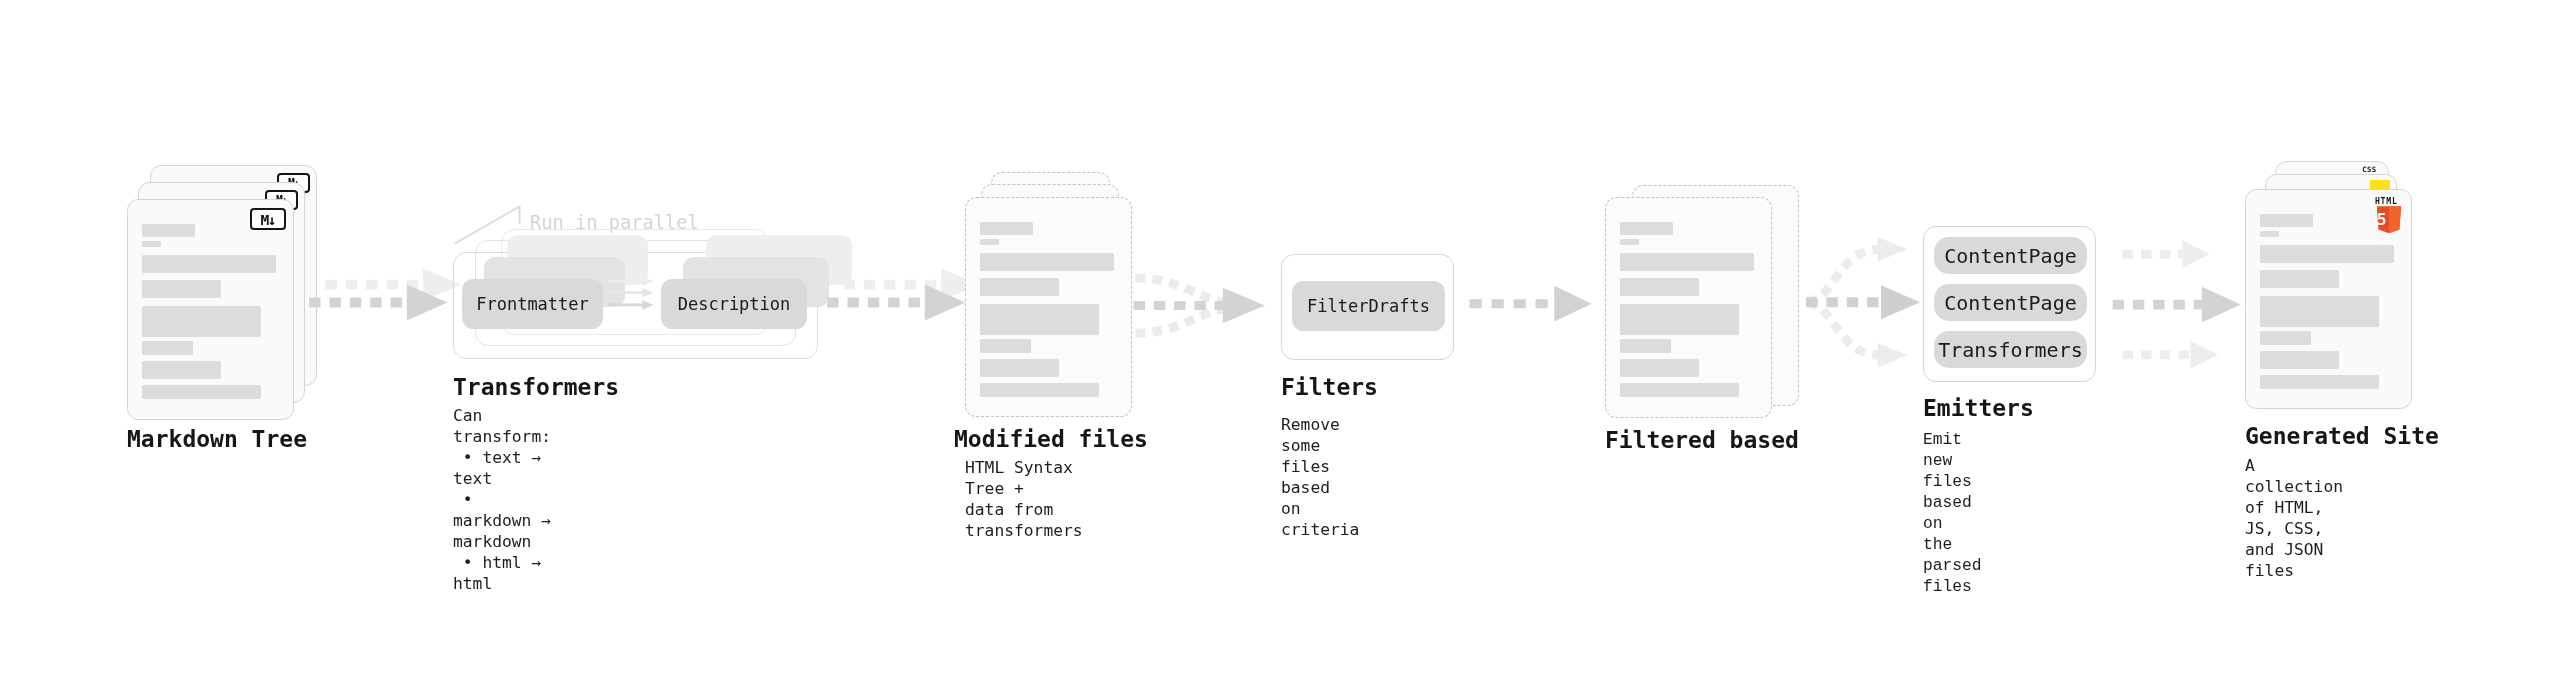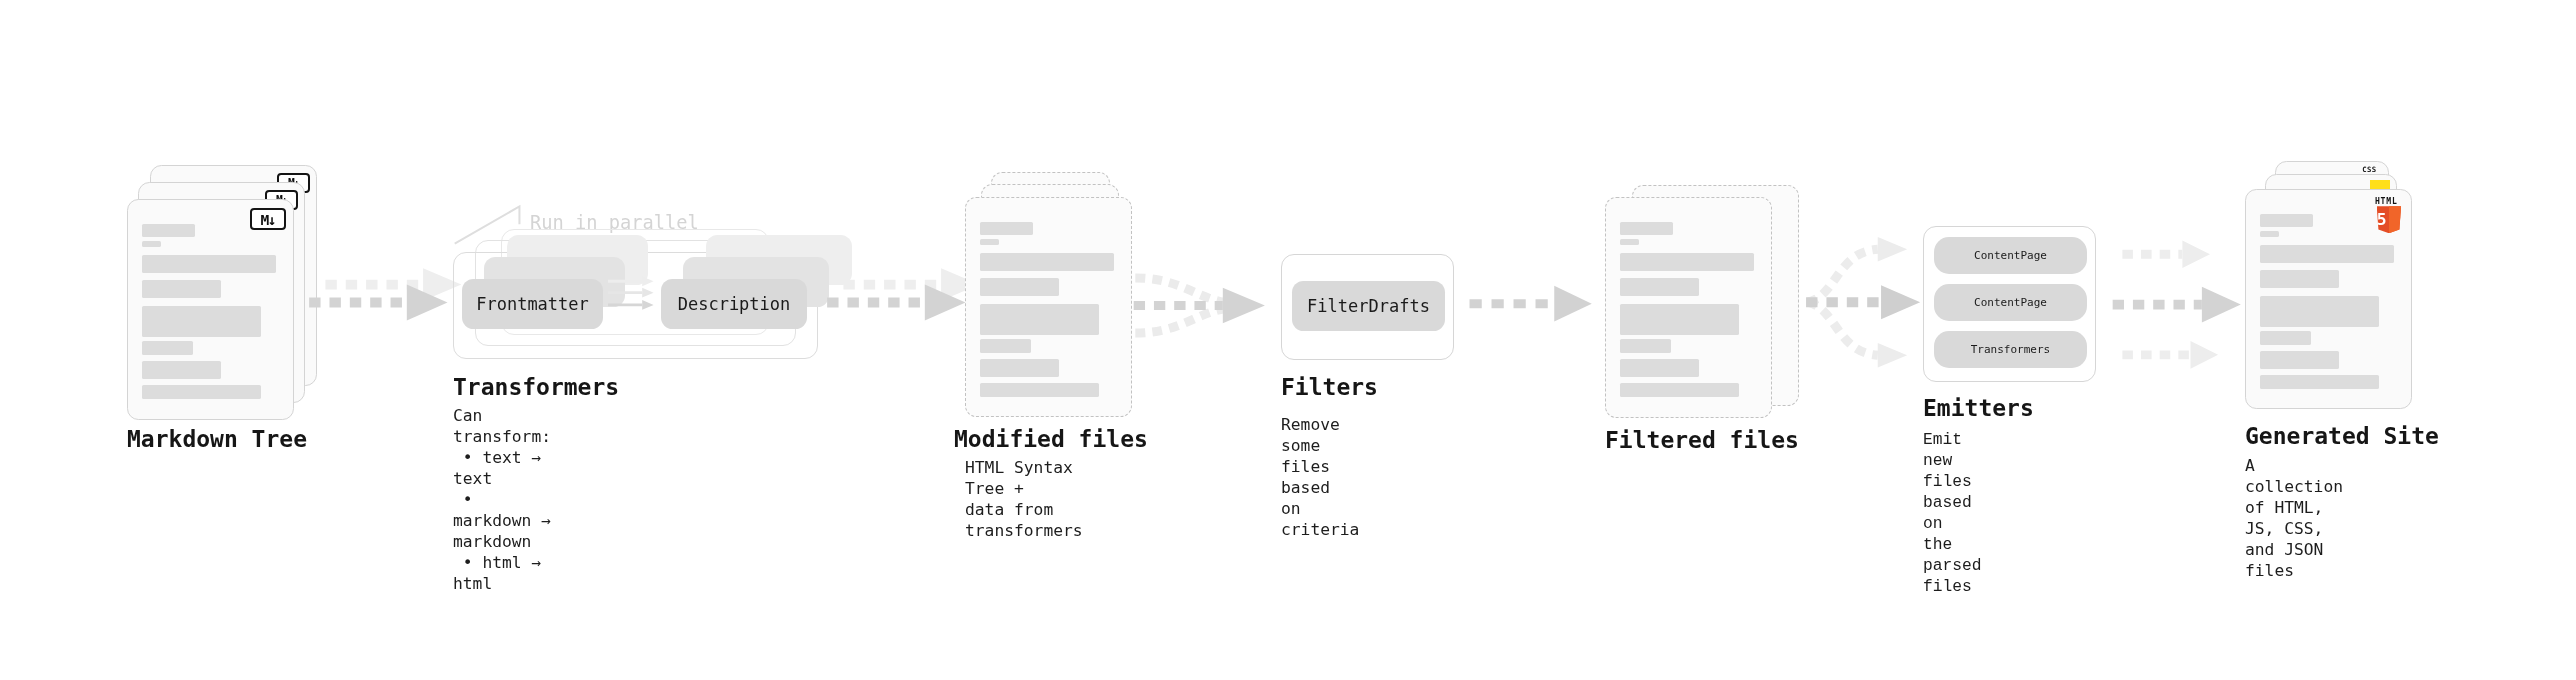--- a/index.html
+++ b/index.html
@@ -27,21 +27,21 @@
   .obox{position:absolute;border:1.6px solid #dcdcdc;border-radius:13px;background:transparent;box-sizing:border-box;}
   .obox.l1{border-color:#e2e2e2;}
   .obox.l2{border-color:#e8e8e8;}
   .panel{position:absolute;border:1.6px solid #d6d6d6;border-radius:13px;background:#fff;box-sizing:border-box;}
   .pill{
     position:absolute;background:#d9d9d9;border-radius:11.4px;display:flex;align-items:center;justify-content:center;
     font-size:17px;color:#1b1b1b;font-weight:500;
   }
   .pill.ghost1{background:#e3e3e3;}
   .pill.ghost2{background:#eeeeee;}
-  .pill.sm{border-radius:15px;font-size:11px;}
+  .pill.sm{border-radius:15px;font-size:20px;}
   
   .label{position:absolute;font-size:23px;font-weight:600;color:#161616;white-space:nowrap;}
   .sub{position:absolute;font-size:16.3px;line-height:21px;font-weight:500;color:#1d1d1d;white-space:pre-wrap;}
   .annot{position:absolute;font-size:18.7px;color:#d4d4d4;white-space:nowrap;font-weight:500;}
   
   .css-ic{position:absolute;right:8.1px;top:4.1px;text-align:center;}
   .css-ic .t{font-size:7.3px;font-weight:700;color:#111;letter-spacing:0.4px;display:block;line-height:7.3px;}
   .css-ic .u{width:21px;height:3.3px;margin-top:0.8px;border-radius:0.8px;background:#2f6bff;}
   .js-ic{position:absolute;right:6.5px;top:4.9px;width:19.5px;height:11.4px;background:#ffdf1b;}
   .h5{position:absolute;right:8.1px;top:6.5px;width:28px;}
@@ -181,21 +181,21 @@
           <div class="bar" style="top: 24.4px; width: 53px; height: 12.2px; background-color: rgb(220, 220, 220);"></div>
           <div class="bar" style="top: 41px; width: 18.7px; height: 5.7px; background-color: rgb(220, 220, 220);"></div>
           <div class="bar" style="top: 55px; width: 134px; height: 18px; background-color: rgb(220, 220, 220);"></div>
           <div class="bar" style="top: 80px; width: 79px; height: 18px; background-color: rgb(220, 220, 220);"></div>
           <div class="bar" style="top: 106px; width: 119px; height: 31px; background-color: rgb(220, 220, 220);"></div>
           <div class="bar" style="top: 141px; width: 51px; height: 14px; background-color: rgb(220, 220, 220);"></div>
           <div class="bar" style="top: 161px; width: 79px; height: 18px; background-color: rgb(220, 220, 220);"></div>
           <div class="bar" style="top: 185px; width: 119px; height: 14px; background-color: rgb(220, 220, 220);"></div>
         </div>
     </div>
-    <div class="label" style="left:1605px;top:427px;">Filtered files</div>
+    <div class="label" style="left:1605px;top:427px;">Filtered based</div>
   </div>
 
   <svg class="abs" style="left:1806px;top:224px;" width="124" height="163" viewBox="0 0 152 200">
     <path d="M2,96 C38,88 38,34 88,31" fill="none" stroke="#ececec" stroke-width="11" stroke-dasharray="12 9"></path>
     <polygon points="88,16 124,31 88,46" fill="#ececec"></polygon>
     <path d="M2,96 C38,104 38,158 88,161" fill="none" stroke="#ececec" stroke-width="11" stroke-dasharray="12 9"></path>
     <polygon points="88,146 124,161 88,176" fill="#ececec"></polygon>
     <line x1="0" y1="96" x2="92" y2="96" stroke="#d0d0d0" stroke-width="12" stroke-dasharray="14 11"></line>
     <polygon points="92,75 140,96 92,117" fill="#cfcfcf"></polygon>
   </svg>

